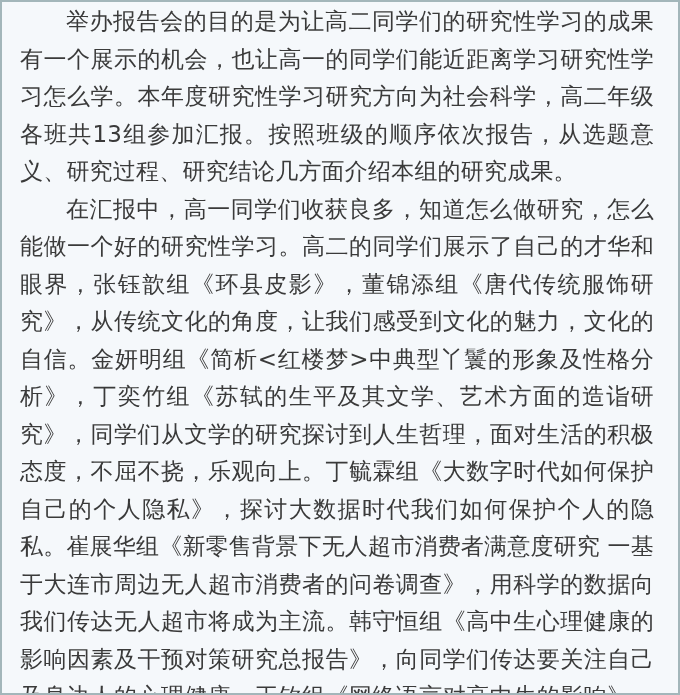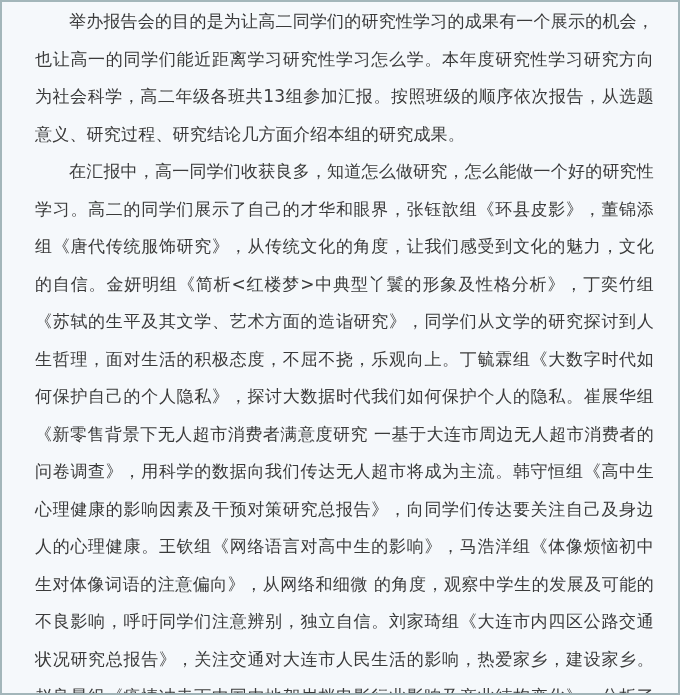--- a/index.html
+++ b/index.html
@@ -11,25 +11,25 @@
     margin: 0;
     padding: 0;
     background: #ffffff;
   }
   .page {
     box-sizing: border-box;
     width: 680px;
     height: 695px;
     background: var(--page-bg);
     border: 2px solid var(--page-border);
-    padding: 1px 24px 0 33px;
+    padding: 1px 24px 0 18px;
     overflow: hidden;
     font-family: "DejaVu Sans", "Liberation Sans", sans-serif;
     color: var(--text-color);
-    font-size: 17px;
+    font-size: 23px;
     line-height: 37.5px;
     text-align: justify;
   }
   .para {
     margin: 0;
     padding: 0;
     text-indent: 2em;
     letter-spacing: 0.2px;
     word-break: break-all;
   }

